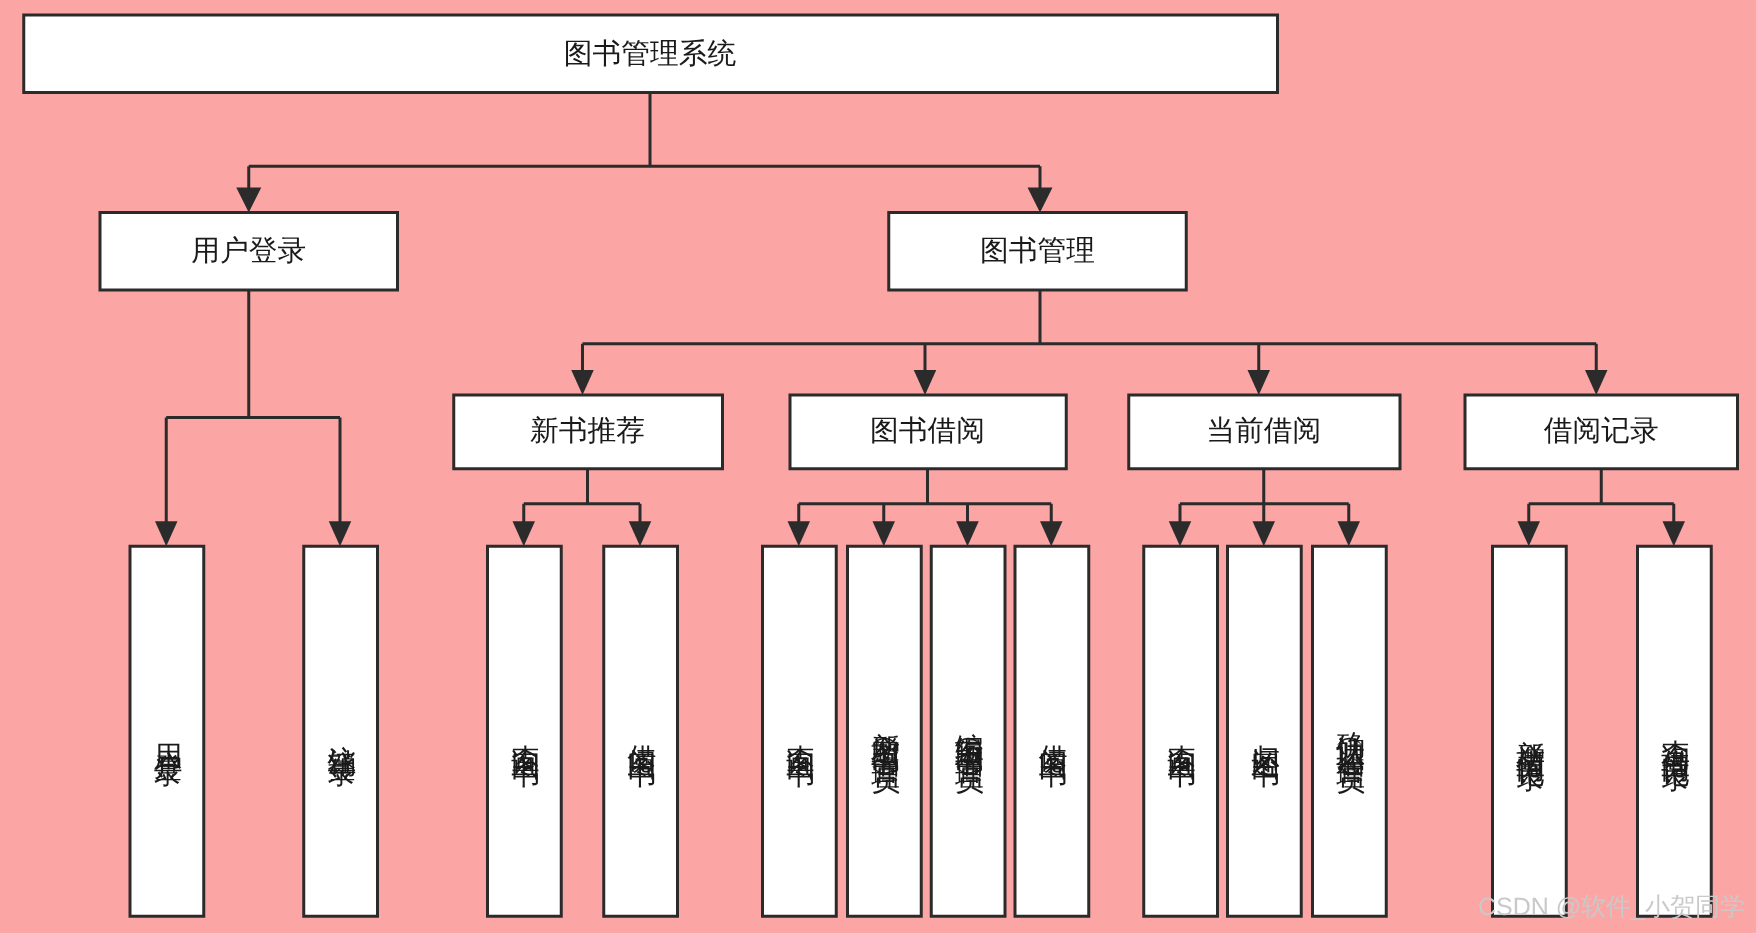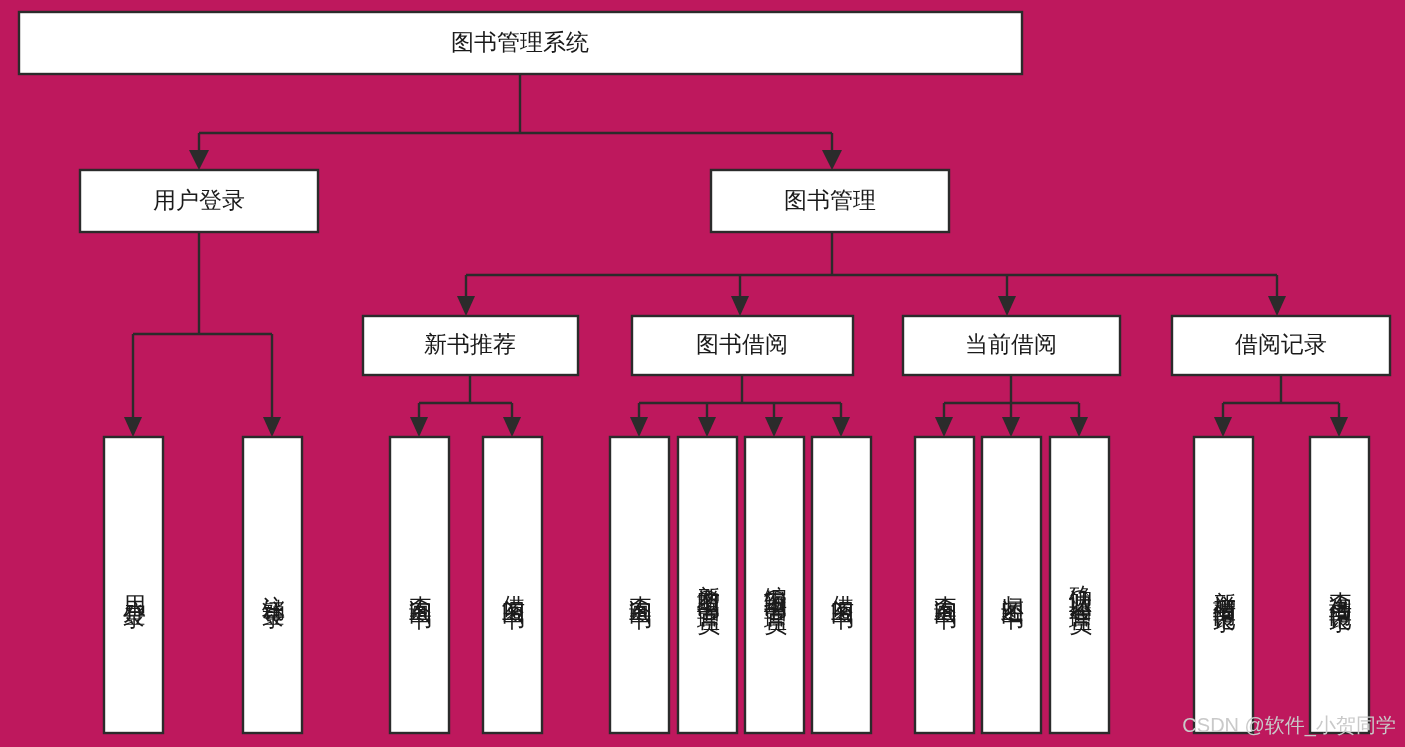--- a/index.html
+++ b/index.html
@@ -10,21 +10,21 @@
   body {
     width: 1405px;
     height: 747px;
     font-family: "Liberation Sans", sans-serif;
     overflow: hidden;
   }
   #diagram-root {
     position: relative;
     width: 1405px;
     height: 747px;
-    background: #be185d;
+    background: #fca5a5;
     text-align: center;
   }
   svg.diagram-canvas {
     position: absolute;
     left: 0;
     top: 0;
     width: 1405px;
     height: 747px;
   }
   .node-box {

